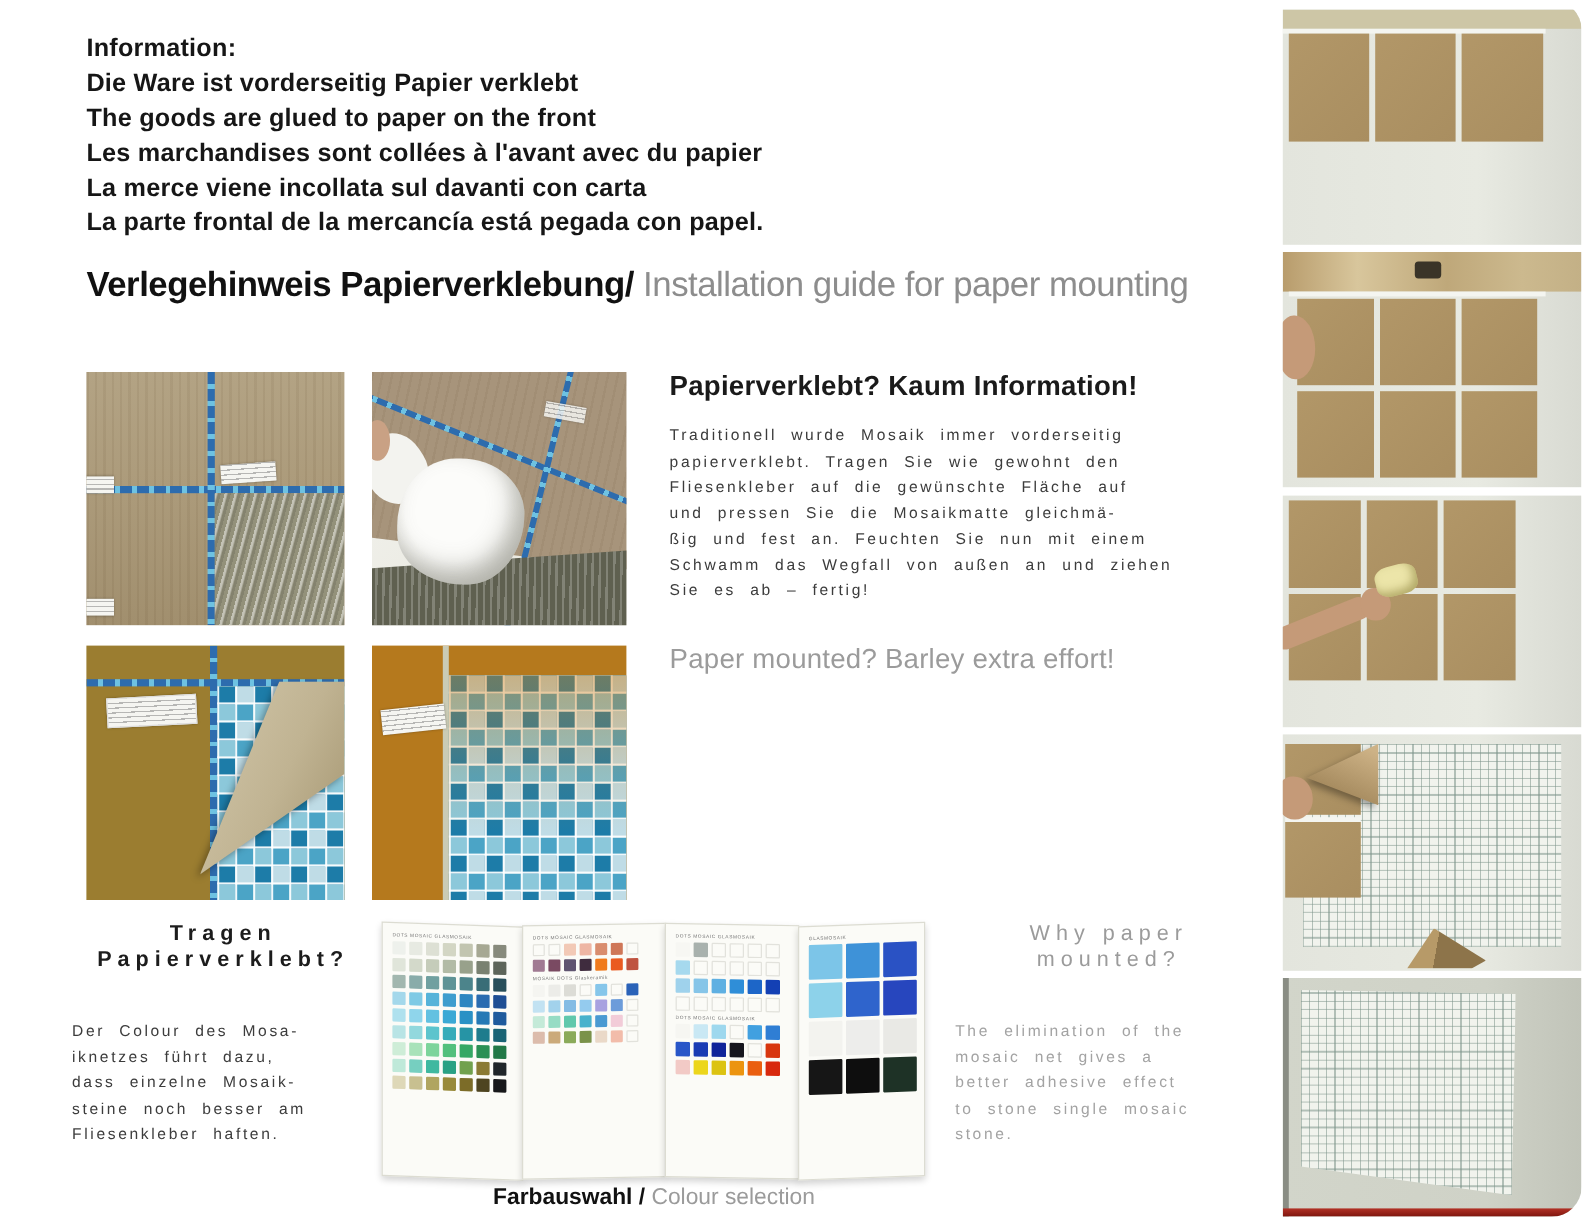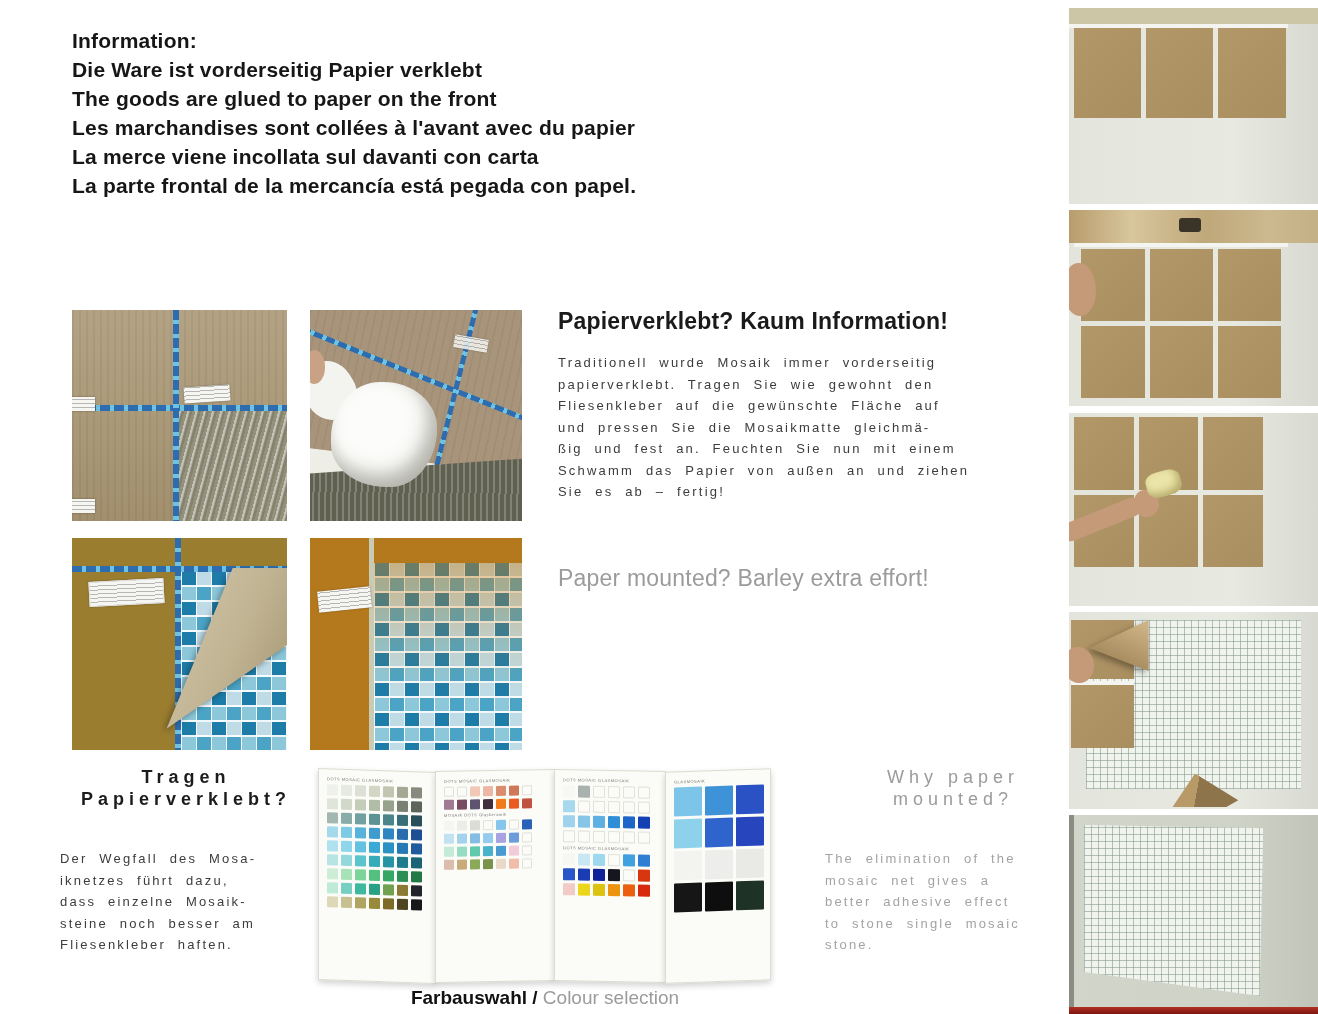--- a/index.html
+++ b/index.html
@@ -1,17 +1,17 @@
 <!DOCTYPE html>
 <html><head>
 <meta charset="utf-8">
 <style>
   html,body{margin:0;padding:0;background:#fff;}
   .page{position:relative;width:1318px;height:1014px;background:#ffffff;overflow:hidden;
-        font-family:"Liberation Sans",sans-serif;color:#1a1a1a;}
+        font-family:"Liberation Sans",sans-serif;color:#1a1a1a;border-radius:25px;}
   .abs{position:absolute;}
 
   
   .info{left:72px;top:26px;font-weight:bold;font-size:21px;line-height:29px;
         letter-spacing:0.2px;white-space:pre-line;color:#161616;}
 
   
   .heading{left:72px;top:222px;font-size:29px;letter-spacing:-0.4px;white-space:nowrap;}
   .heading .de{font-weight:bold;color:#111;}
   .heading .en{font-weight:normal;color:#8d8d8d;}
@@ -110,20 +110,23 @@
 
 <div class="page">
 
   <div class="abs info">Information:
 Die Ware ist vorderseitig Papier verklebt
 The goods are glued to paper on the front
 Les marchandises sont collées à l'avant avec du papier
 La merce viene incollata sul davanti con carta
 La parte frontal de la mercancía está pegada con papel.</div>
 
+  <div class="abs heading">
+    <span class="de">Verlegehinweis Papierverklebung/</span><span class="en"> Installation guide for paper mounting</span>
+  </div>
 
   <div class="photo p1" style="left:72px;top:310px;width:215px;height:211px;">
     <div class="ph-el grain"></div>
     <div class="ph-el dashH" style="top:45%;"></div>
     <div class="ph-el dashV" style="left:47%;"></div>
     <div class="ph-el adhesive" style="left:calc(47% + 6px);right:0;top:calc(45% + 6px);bottom:0;"></div>
     <div class="ph-el lab" style="left:52%;top:36%;width:46px;height:16px;transform:rotate(-4deg);"></div>
     <div class="ph-el lab" style="left:-3px;top:41%;width:26px;height:14px;"></div>
     <div class="ph-el lab" style="left:-3px;bottom:4%;width:26px;height:14px;"></div>
   </div>
@@ -155,36 +158,36 @@
     <div class="ph-el" style="left:28%;top:0;width:5px;bottom:0;background:#cfe0dc;opacity:.8;"></div>
     <div class="ph-el lab" style="left:4%;top:24%;width:25%;height:10%;transform:rotate(-6deg);"></div>
   </div>
 
   <div class="abs sec-title" style="left:558px;top:308px;">Papierverklebt? Kaum Information!</div>
   <div class="abs body-txt" style="left:558px;top:352px;width:470px;">Traditionell wurde Mosaik immer vorderseitig
 papierverklebt. Tragen Sie wie gewohnt den
 Fliesenkleber auf die gewünschte Fläche auf
 und pressen Sie die Mosaikmatte gleichmä-
 ßig und fest an. Feuchten Sie nun mit einem
-Schwamm das Papier von außen an und ziehen
+Schwamm das Wegfall von außen an und ziehen
 Sie es ab – fertig!</div>
 
-  <div class="abs sec-title gray" style="left:558px;top:565px;">Paper mounted? Barley extra effort!</div>
+  <div class="abs sec-title gray" style="left:558px;top:536px;">Paper mounted? Barley extra effort!</div>
 
   <div class="abs center-col" style="left:60px;top:766px;width:252px;">
     <div class="mini-title">Tragen
 Papierverklebt?</div>
-    <div class="body-txt" style="margin-top:38px;text-align:left;">Der Wegfall des Mosa-
+    <div class="body-txt" style="margin-top:38px;text-align:left;">Der Colour des Mosa-
 iknetzes führt dazu,
 dass einzelne Mosaik-
 steine noch besser am
 Fliesenkleber haften.</div>
   </div>
 
-  <div class="abs center-col" style="left:825px;top:766px;width:256px;">
+  <div class="abs center-col" style="left:796px;top:766px;width:256px;">
     <div class="mini-title gray">Why paper
 mounted?</div>
     <div class="body-txt gray" style="margin-top:38px;text-align:left;">The elimination of the
 mosaic net gives a
 better adhesive effect
 to stone single mosaic
 stone.</div>
   </div>
 
   <div class="abs fan" style="left:318px;top:770px;width:454px;height:212px;">

